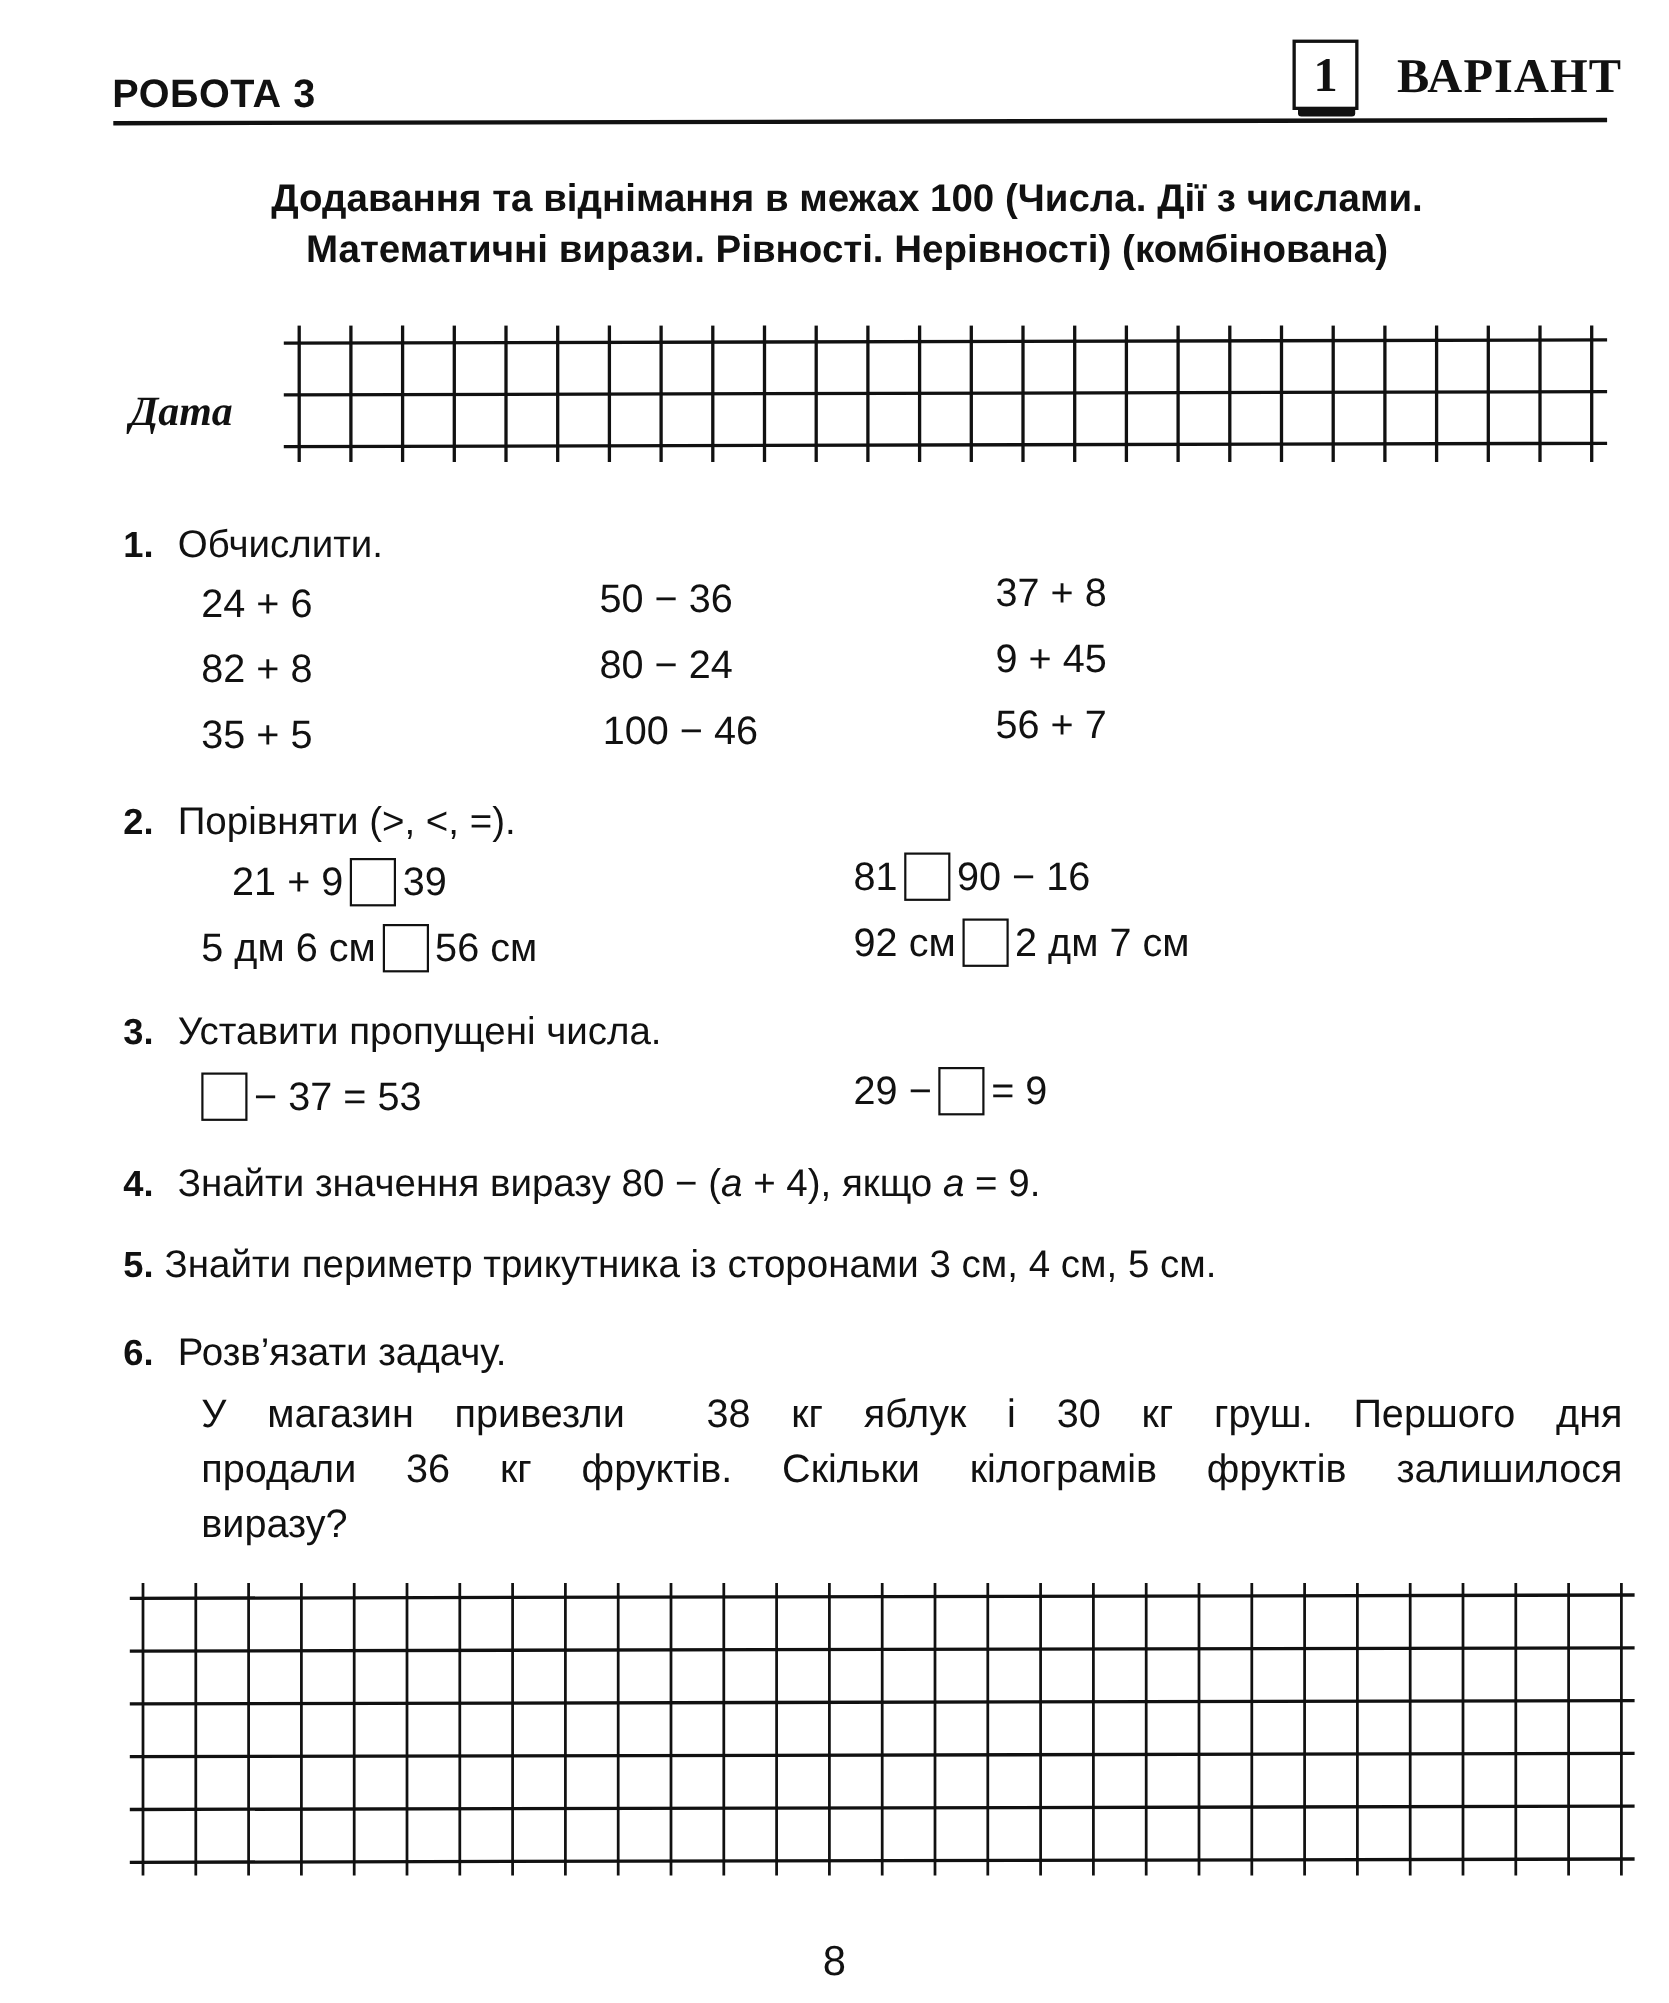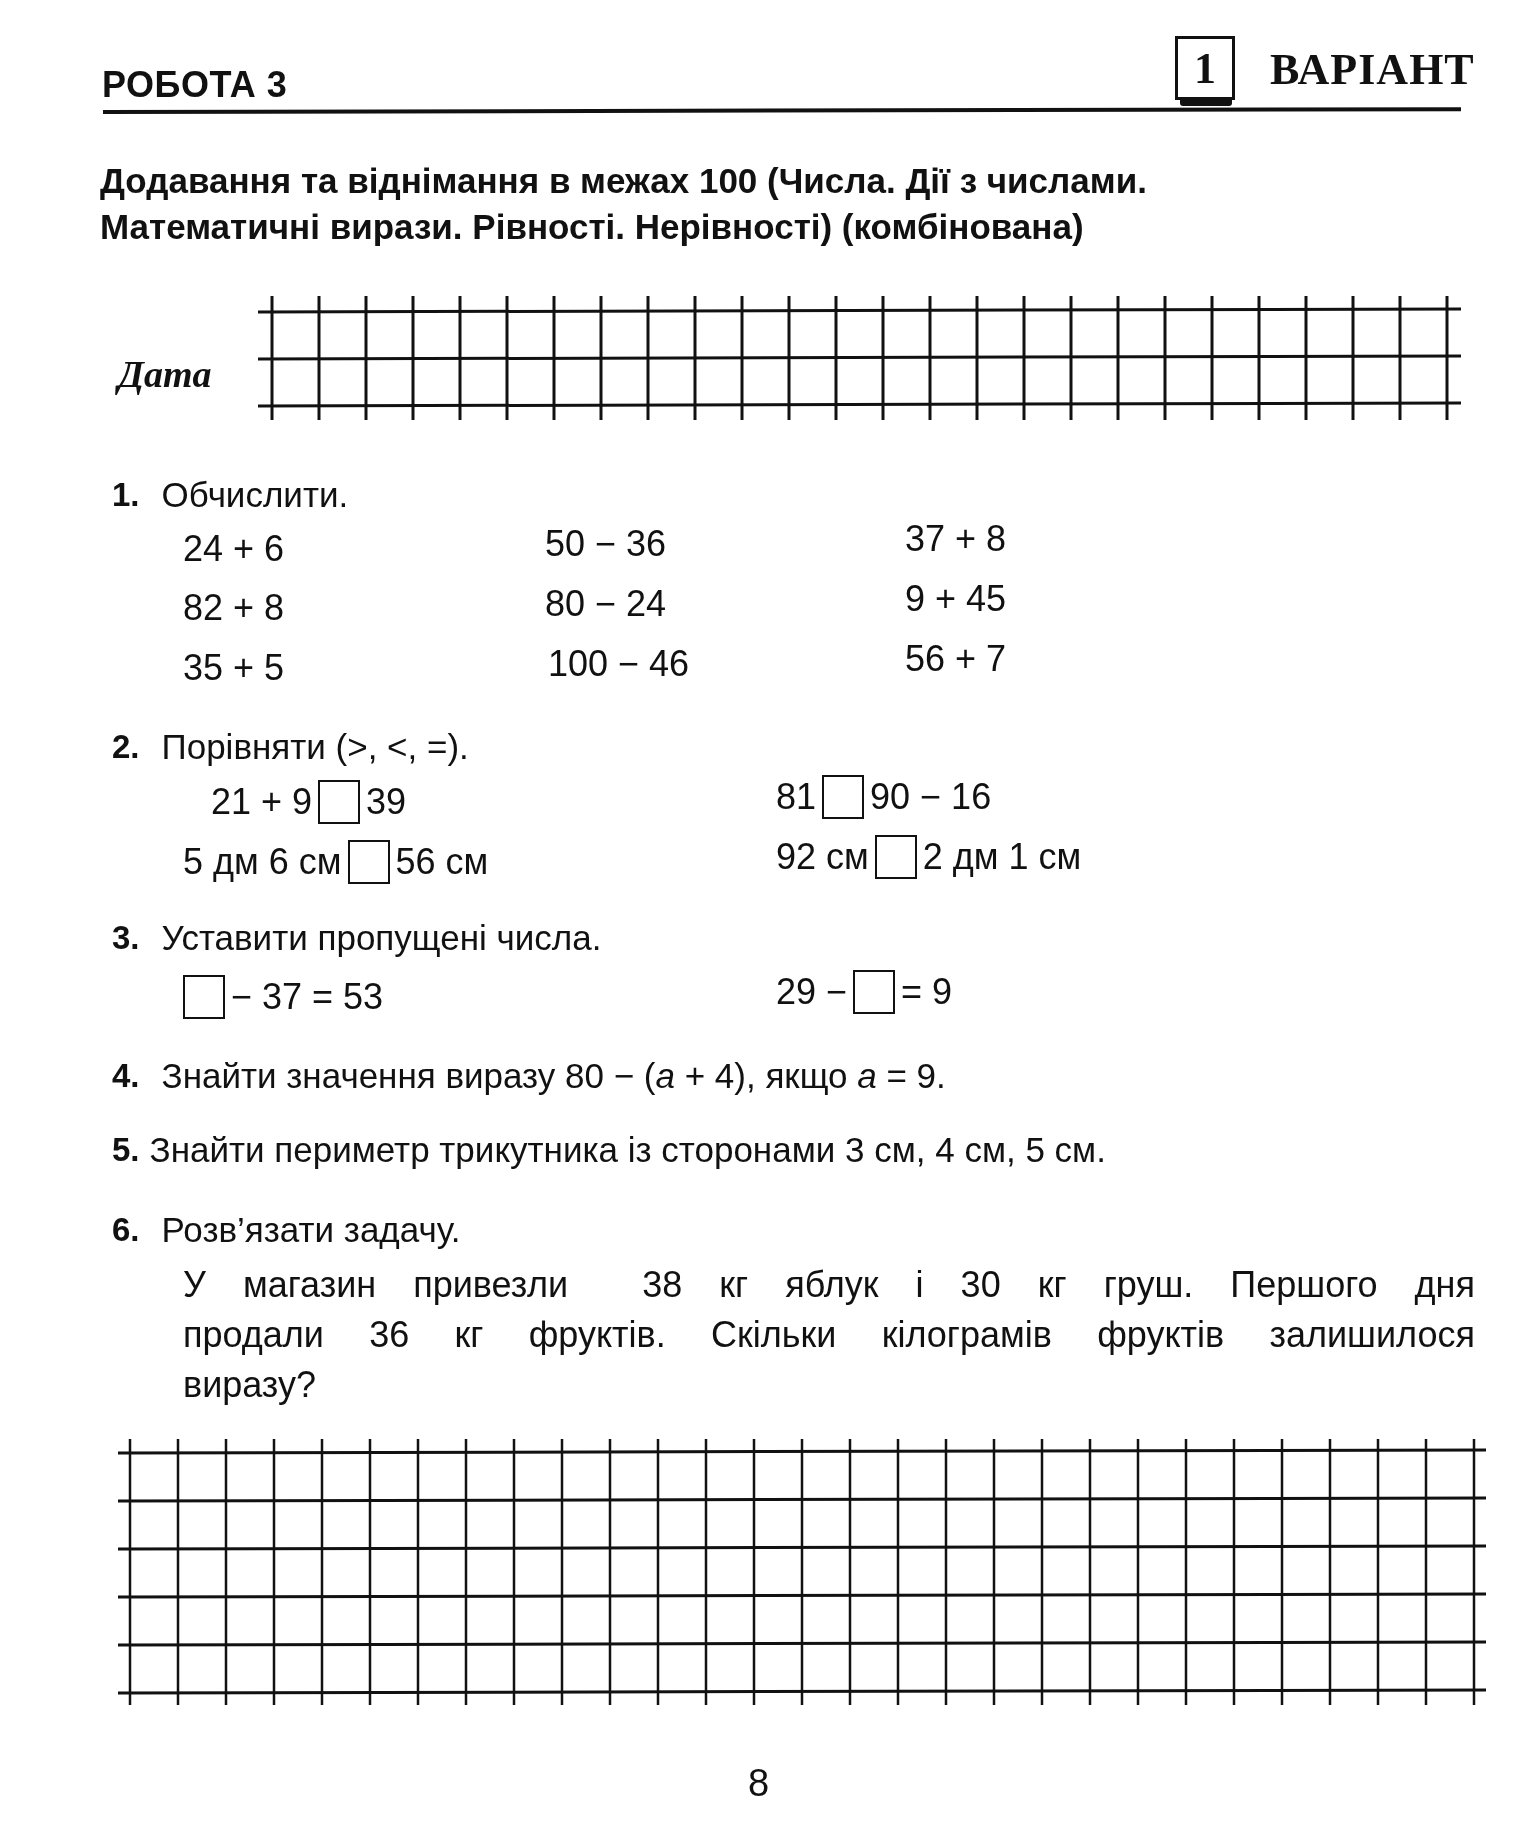--- a/index.html
+++ b/index.html
@@ -8,21 +8,21 @@
   .serif { font-family: "Liberation Serif", "DejaVu Serif", serif; }
   .abs { position: absolute; }
 
   .robota { left: 102px; top: 64px; font-size: 36px; font-weight: bold; letter-spacing: 0.5px; }
   .header-rule { left: 103px; top: 110px; width: 1358px; height: 4px; background: #111; transform: rotate(-0.12deg); transform-origin: left; }
   .variant-box { left: 1175px; top: 36px; width: 60px; height: 64px; border: 3px solid #111; box-sizing: border-box;
                  display: flex; align-items: center; justify-content: center; font-size: 44px; font-weight: bold; }
   .variant-box-base { left: 1180px; top: 98px; width: 52px; height: 8px; background: #111; border-radius: 0 0 3px 3px; }
   .variant-label { left: 1270px; top: 44px; font-size: 44px; font-weight: bold; letter-spacing: 1px; }
 
-  .title { left: 100px; width: 1340px; text-align: left; font-size: 35px; font-weight: bold; line-height: 50px; }
+  .title { left: 100px; width: 1340px; text-align: center; font-size: 35px; font-weight: bold; line-height: 50px; }
   .title1 { top: 156px; }
   .title2 { top: 202px; }
 
   .date-label { left: 118px; top: 352px; font-size: 38px; font-style: italic; font-weight: bold; }
 
   .grid-svg { position: absolute; left: 0; top: 0; }
 
   .qnum { font-weight: bold; font-size: 33px; }
   .qtext { font-size: 35px; }
   .row { position: absolute; font-size: 36px; white-space: nowrap; display: flex; align-items: center; }
@@ -147,21 +147,21 @@
   <span>56 см</span>
 </div>
 <div class="row sans" style="left:776px; top:775px;">
   <span>81</span>
   <span class="box"></span>
   <span>90 − 16</span>
 </div>
 <div class="row sans" style="left:776px; top:835px;">
   <span>92 см</span>
   <span class="box"></span>
-  <span>2 дм 1 см</span>
+  <span>2 дм 7 см</span>
 </div>
 
 <div class="row sans" style="left:112px; top:918px;">
   <span class="qnum">3.</span>
   <span class="qtext" style="margin-left:22px;">Уставити пропущені числа.</span>
 </div>
 <div class="row sans" style="left:177px; top:975px;">
   <span class="box" style="margin-left:6px;"></span>
   <span>− 37 = 53</span>
 </div>

